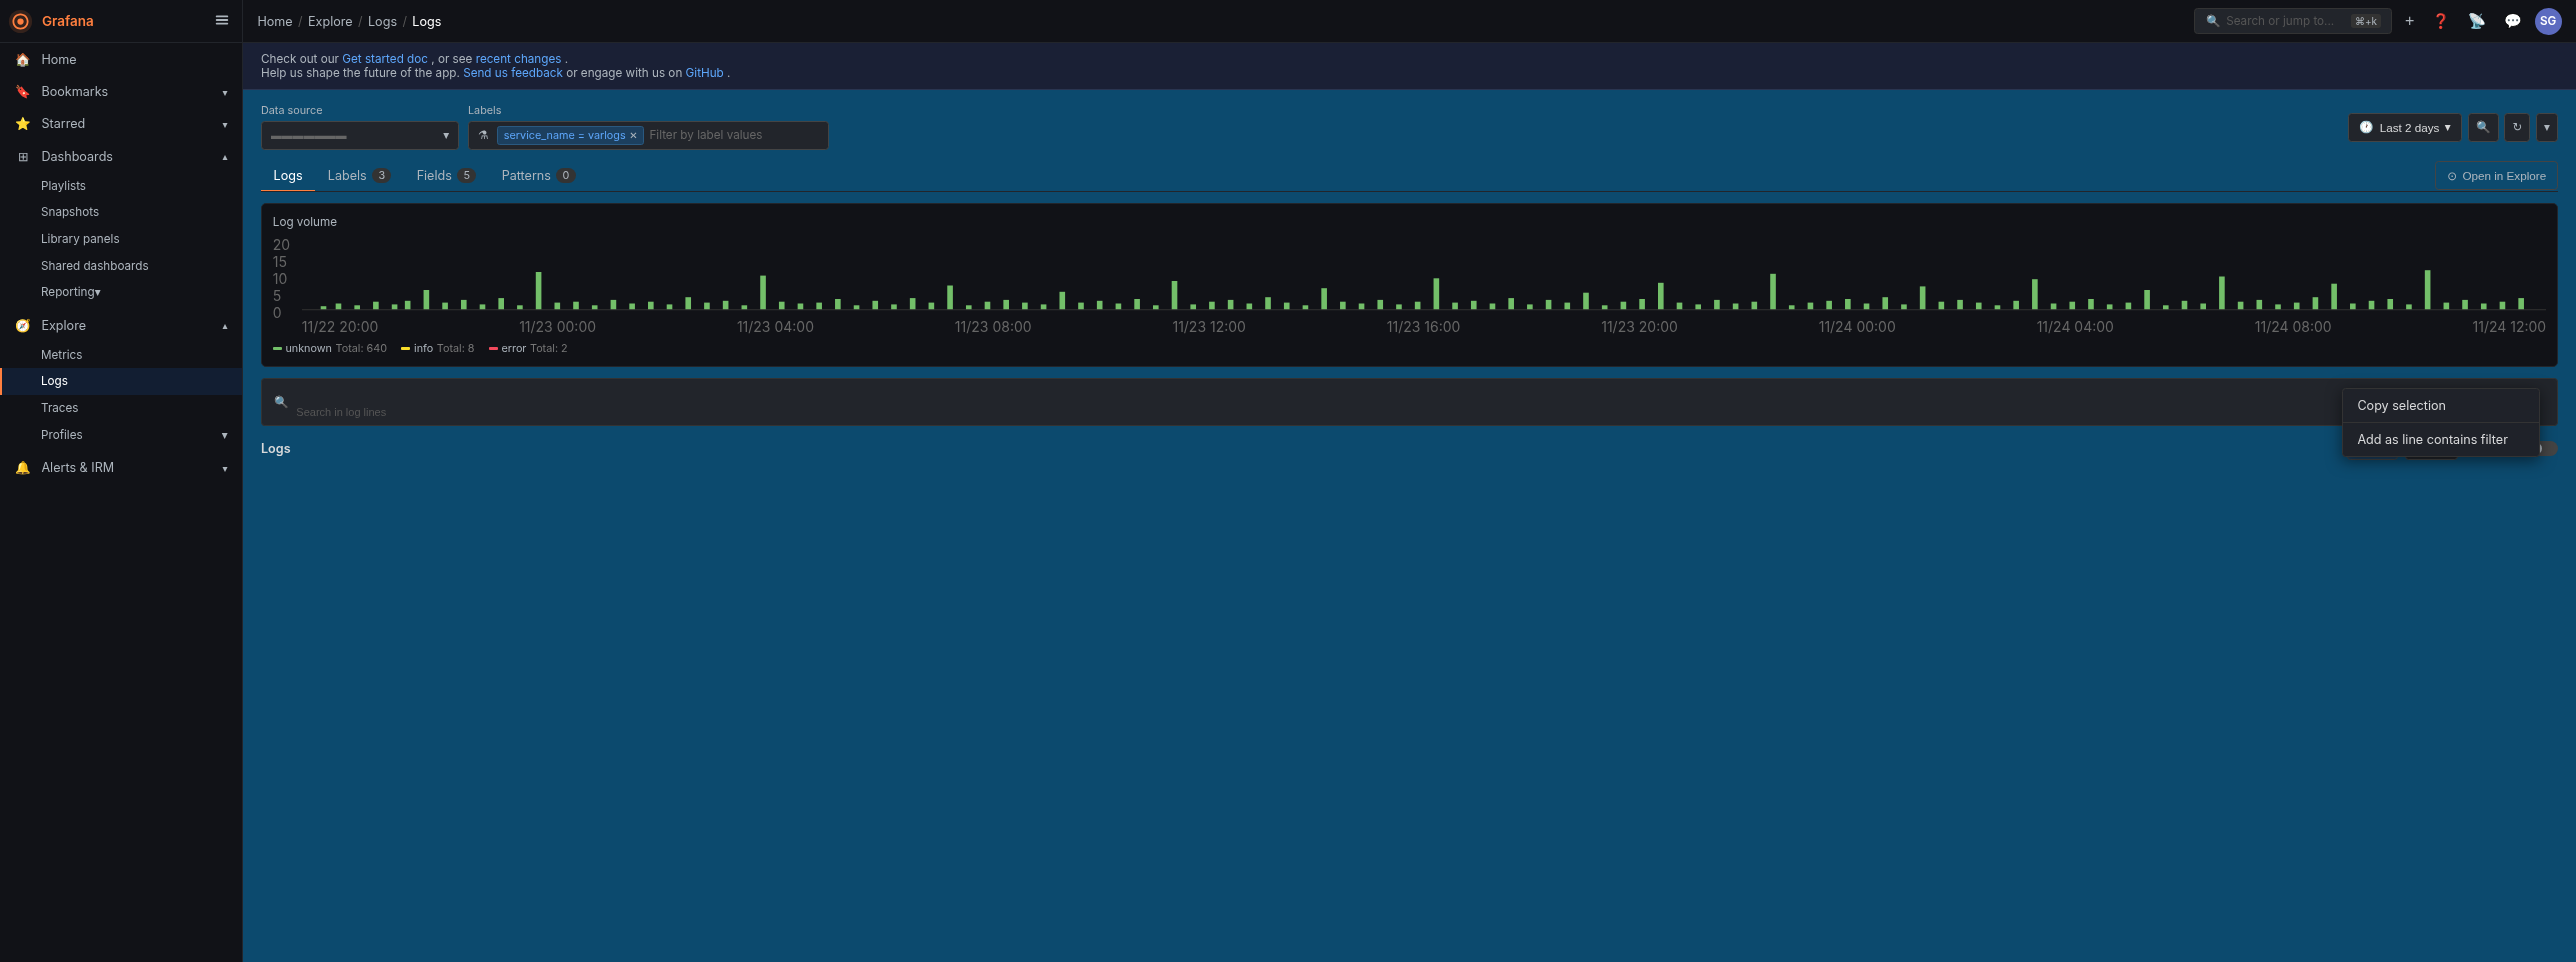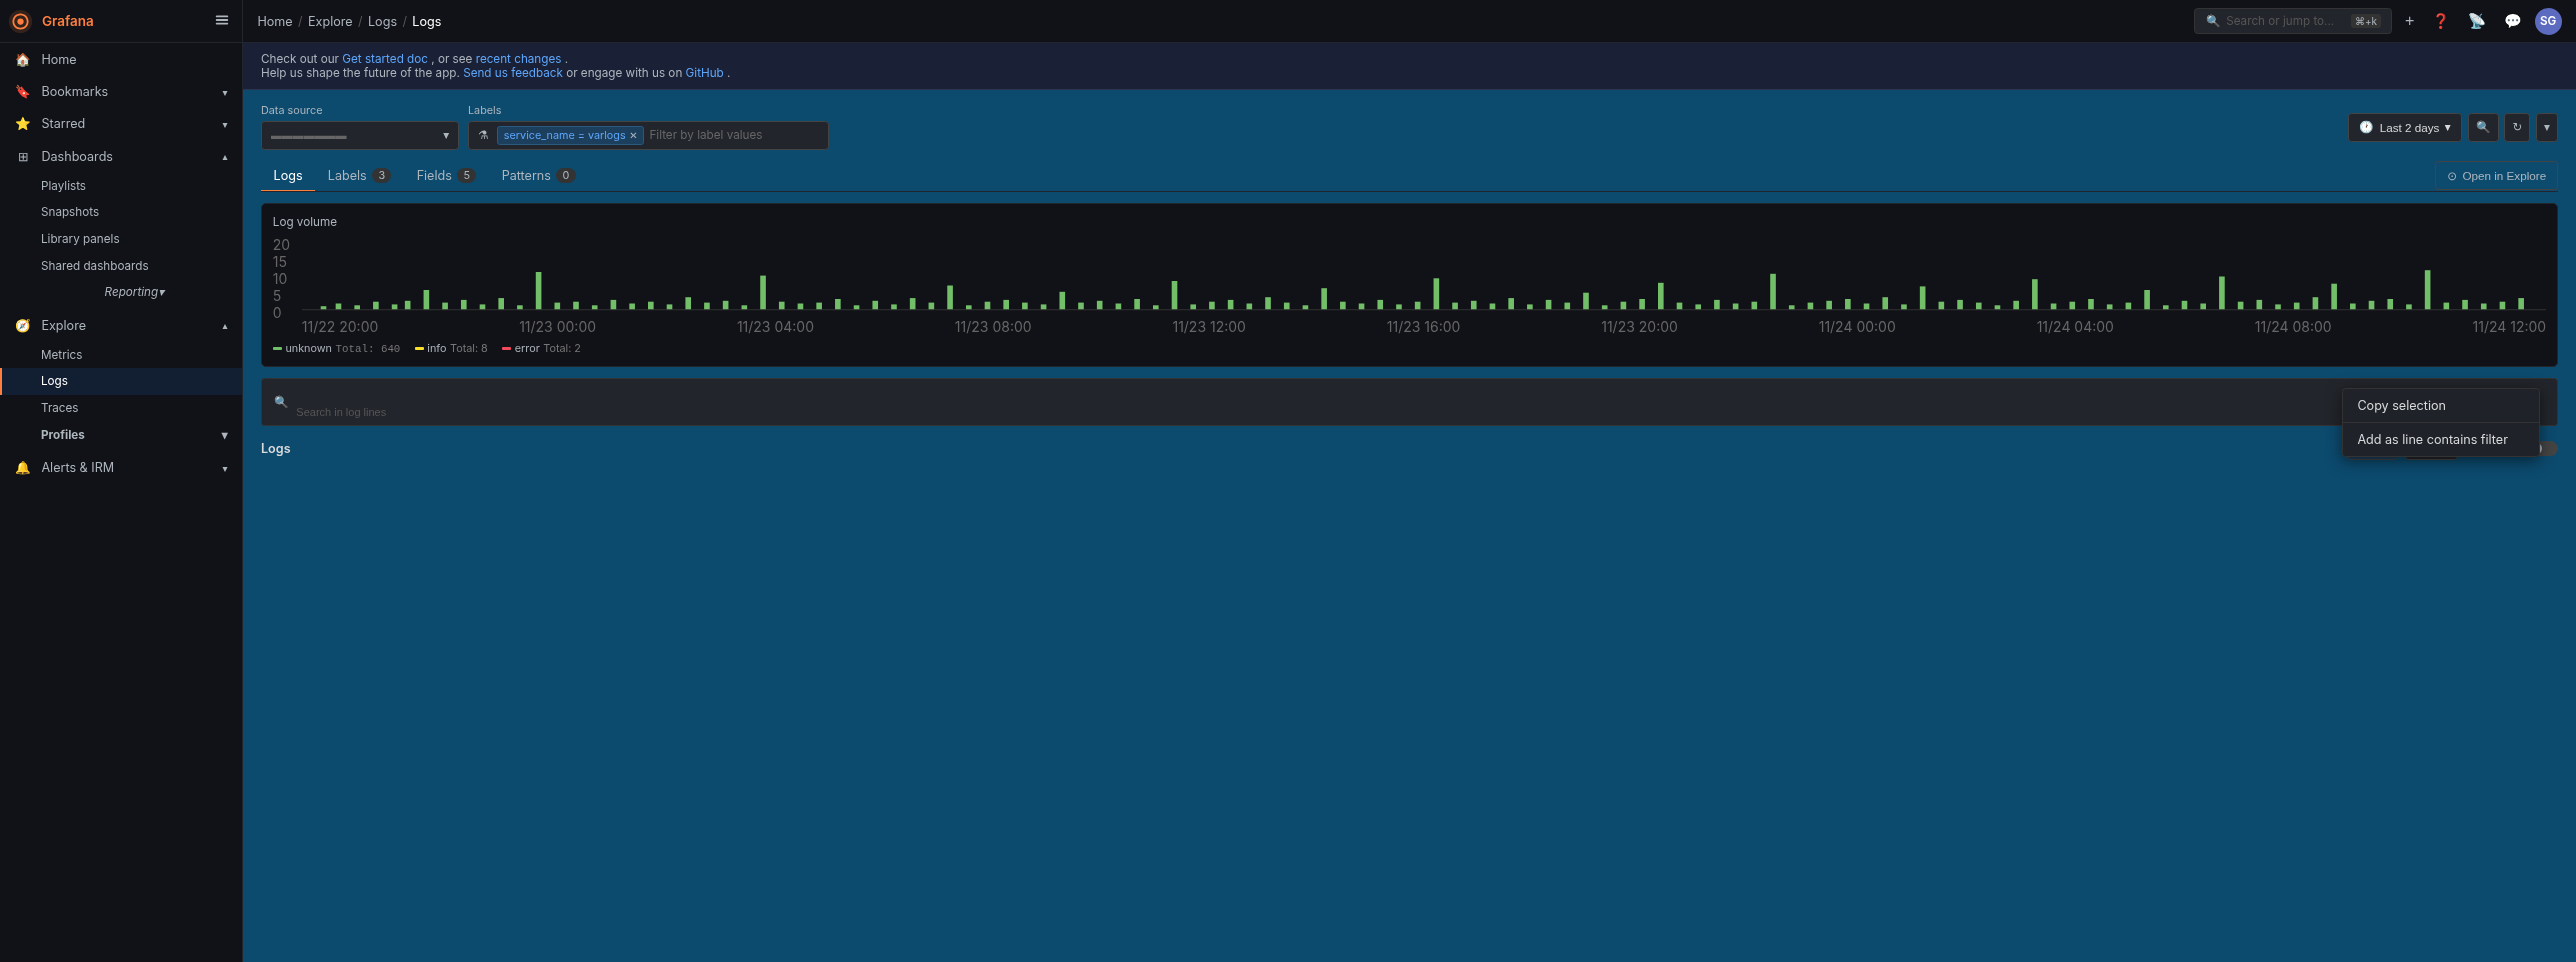--- a/index.html
+++ b/index.html
@@ -145,40 +145,40 @@
   </div>
   <div class="nav-section-item">
     <span>Snapshots</span>
   </div>
   <div class="nav-section-item">
     <span>Library panels</span>
   </div>
   <div class="nav-section-item">
     <span>Shared dashboards</span>
   </div>
-  <div class="nav-section-item" style="display:flex;align-items:center;justify-content:center;font-style:italic;">
+  <div class="nav-section-item" style="display:flex;align-items:center;justify-content:flex-start;">
     <span>Reporting</span>
     <span class="chevron">▾</span>
   </div>
 
   <div class="nav-item" style="margin-top:3.6px;">
     <span class="icon">🧭</span>
     <span>Explore</span>
     <span class="chevron">▴</span>
   </div>
   <div class="nav-section-item">
     <span>Metrics</span>
   </div>
   <div class="nav-section-item active">
     <span>Logs</span>
   </div>
   <div class="nav-section-item">
     <span>Traces</span>
   </div>
-  <div class="nav-section-item" style="display:flex;align-items:flex-start;justify-content:space-between;font-weight:bold;">
+  <div class="nav-section-item" style="display:flex;align-items:flex-start;justify-content:space-between;">
     <span>Profiles</span>
     <span class="chevron">▾</span>
   </div>
 
   <div class="nav-item" style="margin-top:3.6px;">
     <span class="icon">🔔</span>
     <span>Alerts &amp; IRM</span>
     <span class="chevron">▾</span>
   </div>
 </div>
@@ -439,21 +439,21 @@
             <span>11/24 04:00</span>
             <span>11/24 08:00</span>
             <span>11/24 12:00</span>
           </div>
         </div>
 
         <div class="chart-legend">
           <div style="display:flex;align-items:center;gap:3.6px;">
             <span class="legend-dot" style="background:#73bf69;"></span>
             <span>unknown</span>
-            <span style="color:#777;font-family:Liberation Mono, monospace;">Total: 640</span>
+            <span style="color:#777;">Total: 640</span>
           </div>
           <div style="display:flex;align-items:center;gap:3.6px;">
             <span class="legend-dot" style="background:#fade2a;"></span>
             <span>info</span>
             <span style="color:#777;">Total: 8</span>
           </div>
           <div style="display:flex;align-items:center;gap:3.6px;">
             <span class="legend-dot" style="background:#f2495c;"></span>
             <span>error</span>
             <span style="color:#777;">Total: 2</span>

